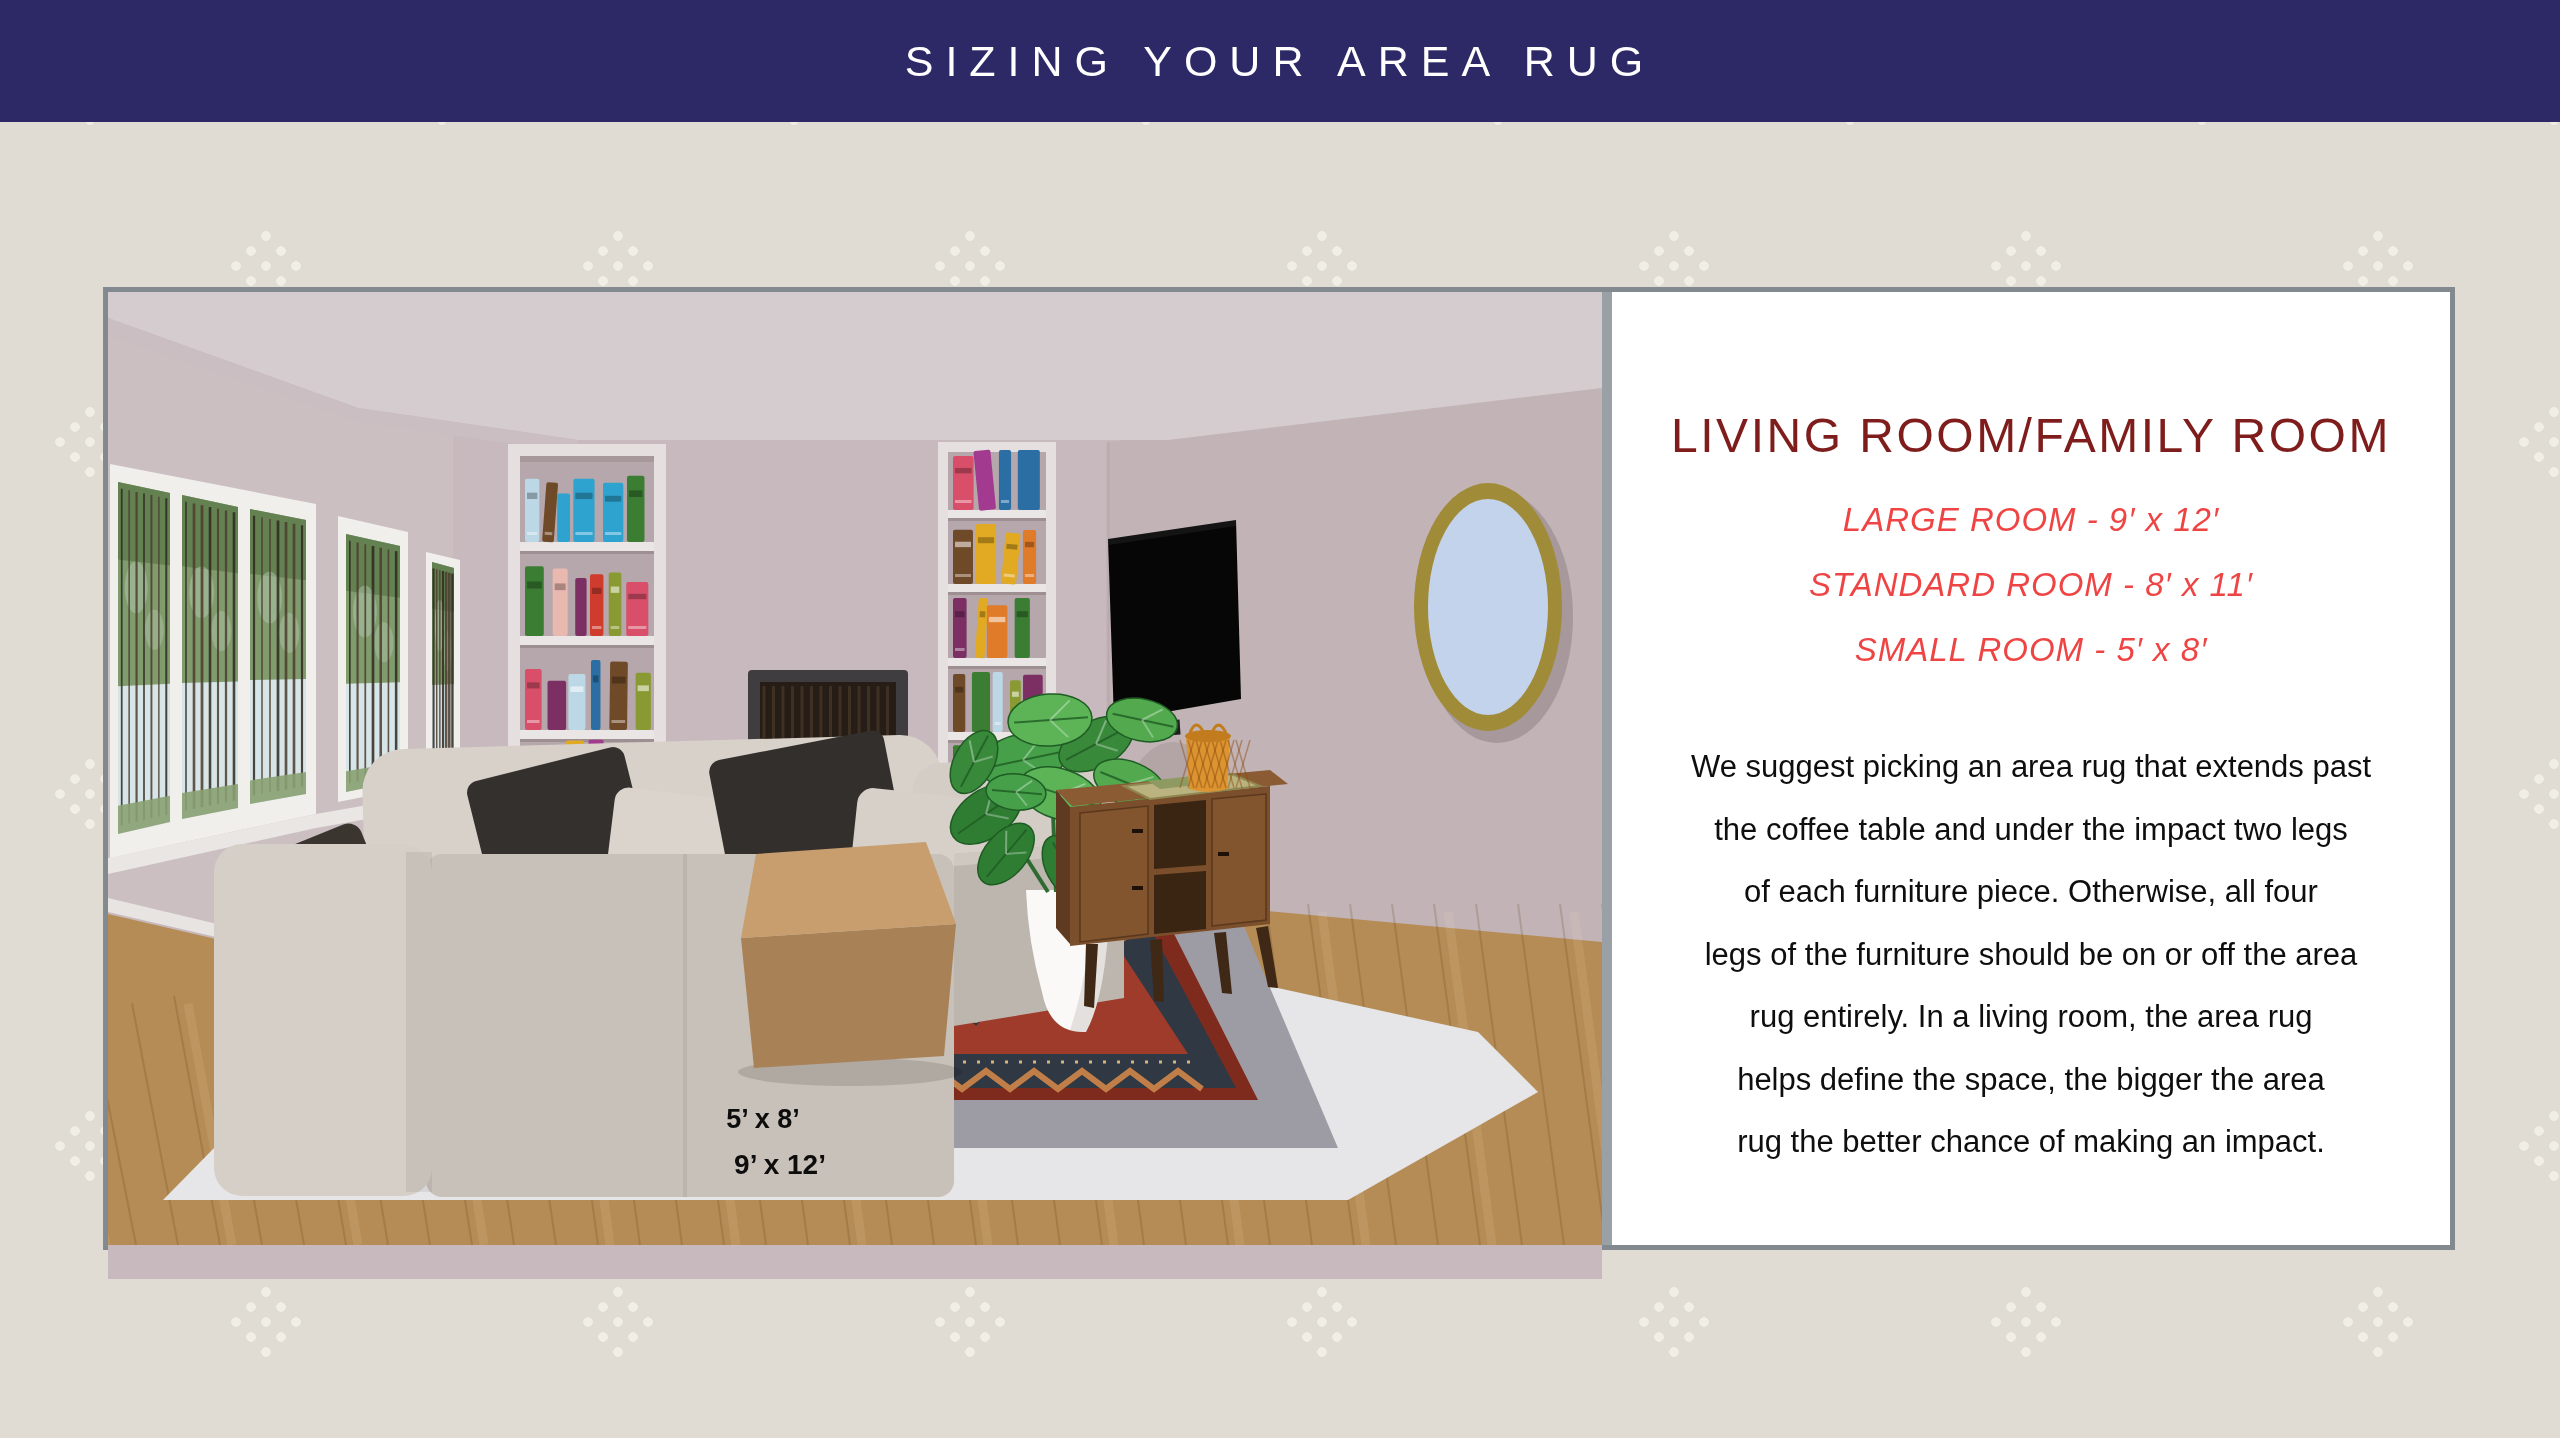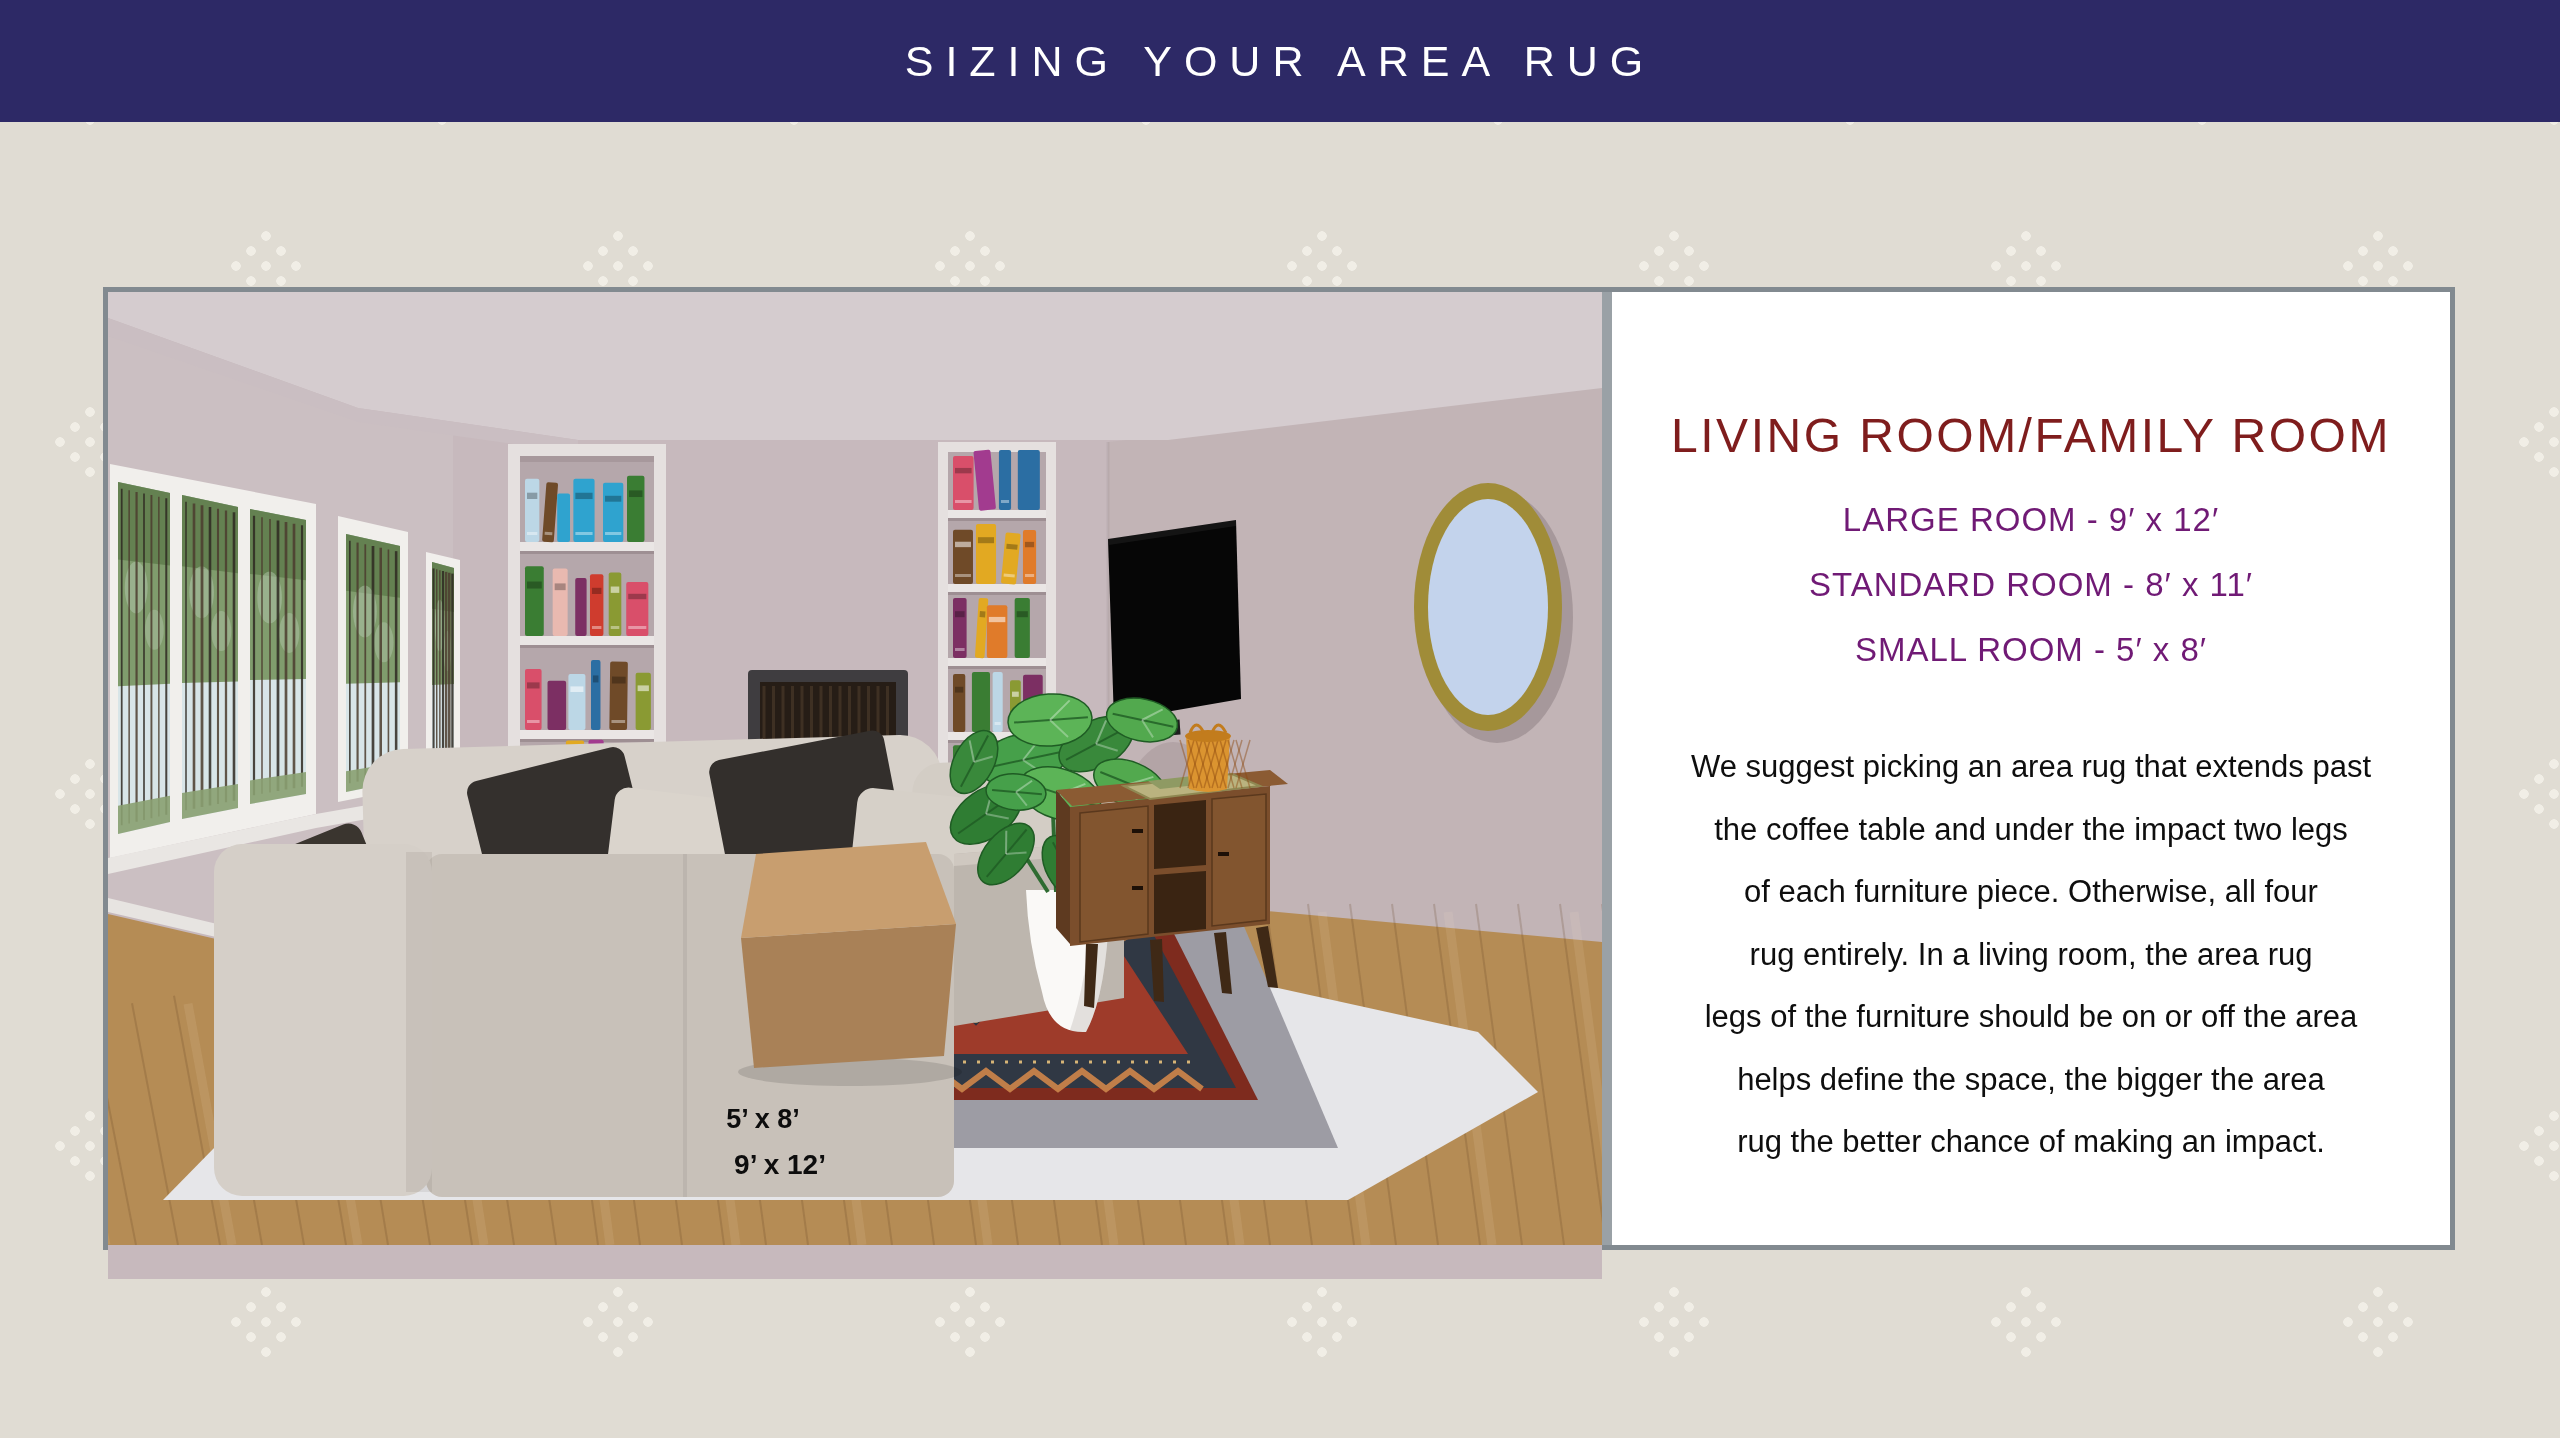--- a/index.html
+++ b/index.html
@@ -40,21 +40,21 @@
     box-sizing:border-box;border:5px solid #828a90;background:#ffffff;display:flex;
   }
   .scene-wrap{width:1494px;height:987px;position:relative;flex:none;background:#c7b9bd;overflow:hidden;}
   .scene-wrap svg{display:block;}
   .divider{width:10px;flex:none;background:#9aa1a6;}
   .panel{
     flex:1;background:#ffffff;text-align:center;padding:116px 18px 0 18px;box-sizing:border-box;color:#111;
   }
   .panel h2{margin:0 0 24px 0;font-size:48px;font-weight:400;letter-spacing:2.5px;color:#7f1d1d;}
   .sizes{list-style:none;margin:0;padding:0;}
-  .sizes li{font-size:33px;line-height:65px;letter-spacing:1px;color:#701a75;}
+  .sizes li{font-style:italic;font-size:33px;line-height:65px;letter-spacing:1px;color:#ef4444;}
   .body-text{margin-top:54px;}
   .body-text p{margin:0;font-size:31px;line-height:62.5px;color:#0e0e0e;}
   text{font-family:"Liberation Sans",sans-serif;}
 </style>
 </head>
 <body>
 
 <div class="banner">
   <h1>SIZING YOUR AREA RUG</h1>
 </div>
@@ -788,19 +788,19 @@
     <h2>LIVING ROOM/FAMILY ROOM</h2>
     <ul class="sizes">
       <li>LARGE ROOM - 9′ x 12′</li>
       <li>STANDARD ROOM - 8′ x 11′</li>
       <li>SMALL ROOM - 5′ x 8′</li>
     </ul>
     <div class="body-text">
       <p>We suggest picking an area rug that extends past</p>
       <p>the coffee table and under the impact two legs</p>
       <p>of each furniture piece. Otherwise, all four</p>
+      <p>legs of the furniture should be on or off the area</p>
       <p>rug entirely. In a living room, the area rug</p>
-      <p>legs of the furniture should be on or off the area</p>
       <p>helps define the space, the bigger the area</p>
       <p>rug the better chance of making an impact.</p>
     </div>
   </aside>
 </div>
 
 </body></html>

